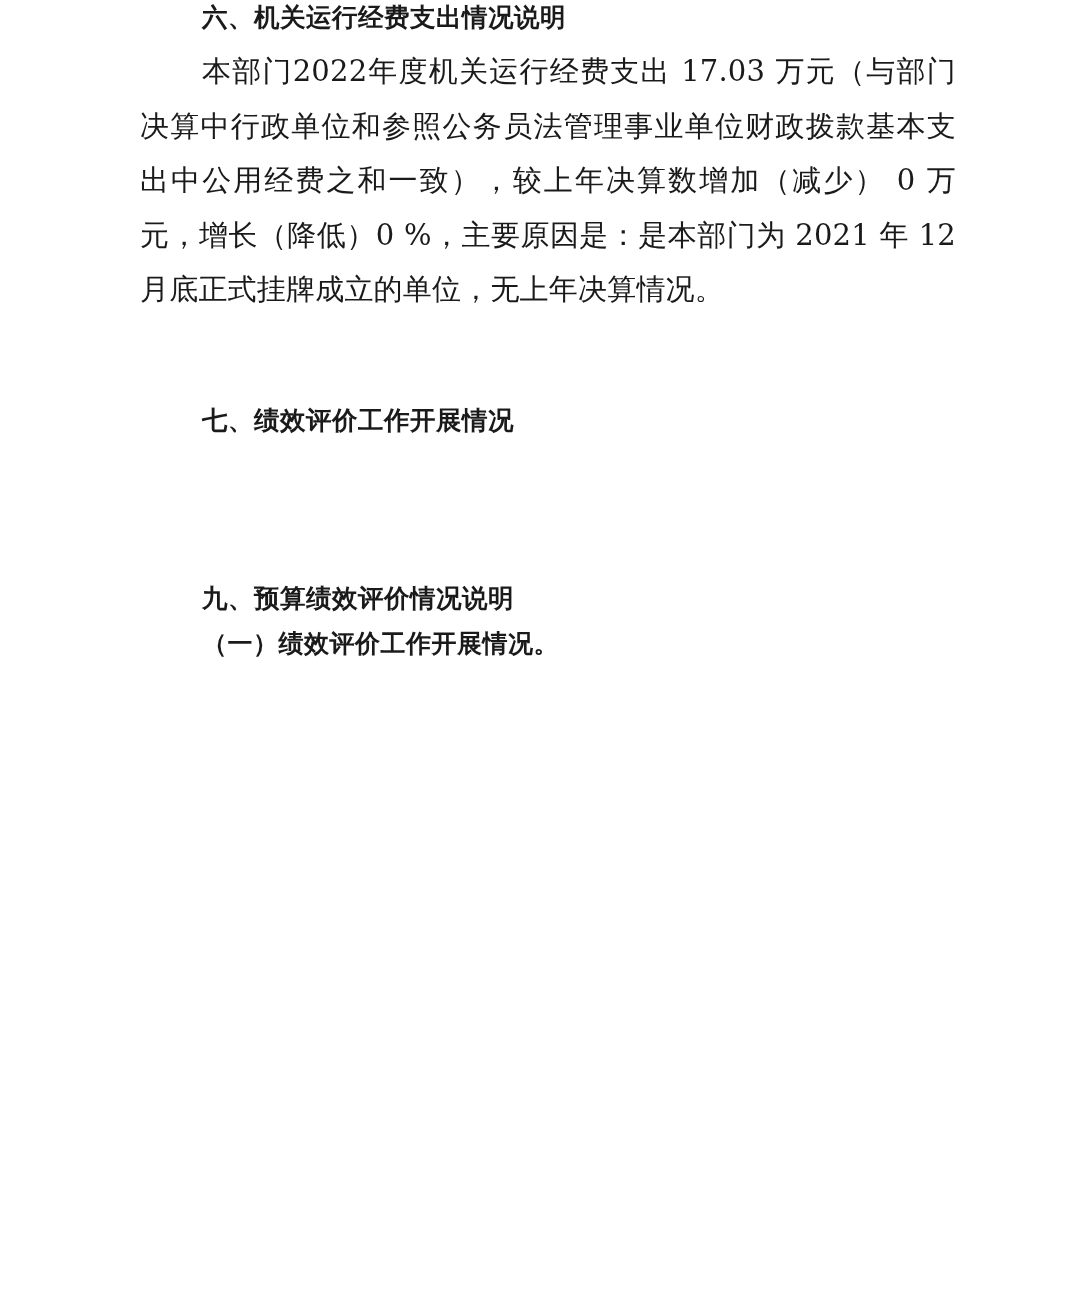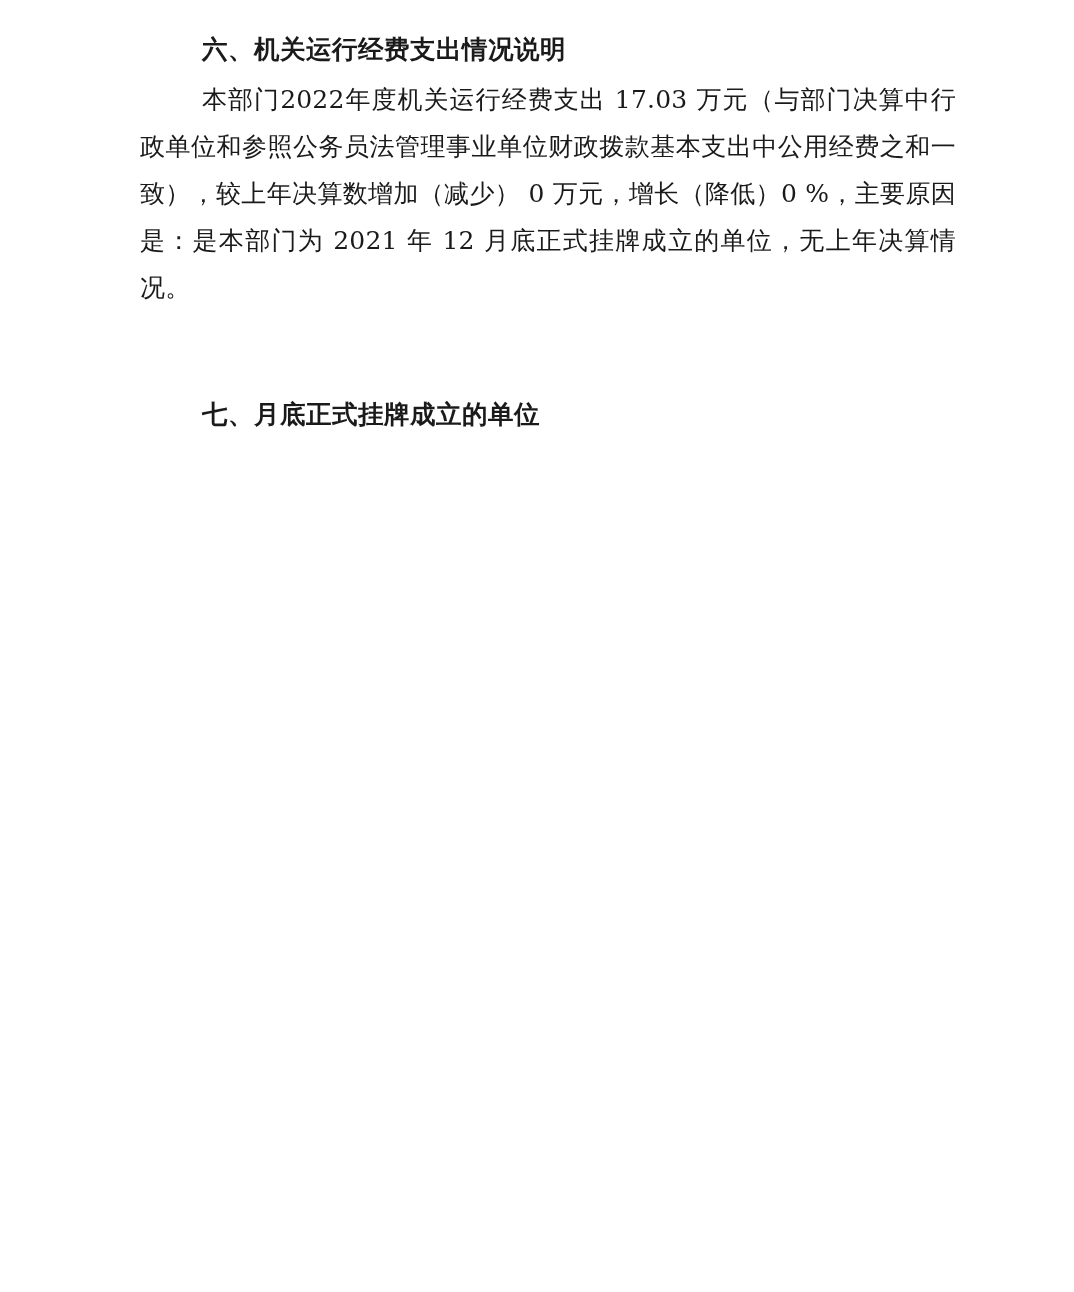--- a/index.html
+++ b/index.html
@@ -33,54 +33,59 @@
   .subheading {
     font-family: "DejaVu Sans", "Liberation Sans", sans-serif;
     font-weight: bold;
     font-size: 25px;
     letter-spacing: 0.5px;
     text-indent: 62px;
     line-height: 1.4;
     margin: 0;
   }
   .para {
-    font-size: 25px;
+    font-size: 29px;
     line-height: 1.88;
     text-align: justify;
     text-justify: inter-character;
     text-indent: 62px;
     margin: 0;
     letter-spacing: 0.2px;
   }
   .para.loose {
     line-height: 2.5;
   }
   .gap-xl { height: 86px; }
   .gap-m  { height: 26px; }
   .gap-s  { height: 10px; }
   .gap-xxl { height: 108px; }
-  .block-top { padding-top: 0; margin-top: 32px; }
+  .block-top { padding-top: 0; }
 </style>
 </head>
 <body>
 
 <div class="page">
 
   <div class="block-top">
     <h2 class="heading">六、机关运行经费支出情况说明</h2>
     <div class="gap-s"></div>
     <p class="para">本部门2022年度机关运行经费支出 17.03 万元（与部门决算中行政单位和参照公务员法管理事业单位财政拨款基本支出中公用经费之和一致），较上年决算数增加（减少） 0 万元，增长（降低）0  %，主要原因是：是本部门为 2021 年 12 月底正式挂牌成立的单位，无上年决算情况。</p>
   </div>
 
   <div class="gap-xl"></div>
 
   <div>
-    <h2 class="heading">七、月底正式挂牌成立的单位</h2>
+    <h2 class="heading">七、绩效评价工作开展情况</h2>
     <div class="gap-s"></div>
   </div>
 
   <div class="gap-m"></div>
 
 
   <div class="gap-xxl"></div>
 
+  <div>
+    <h2 class="heading">九、预算绩效评价情况说明</h2>
+    <div class="gap-s"></div>
+    <h3 class="subheading">（一）绩效评价工作开展情况。</h3>
+  </div>
 
 </div>
 
 </body></html>

